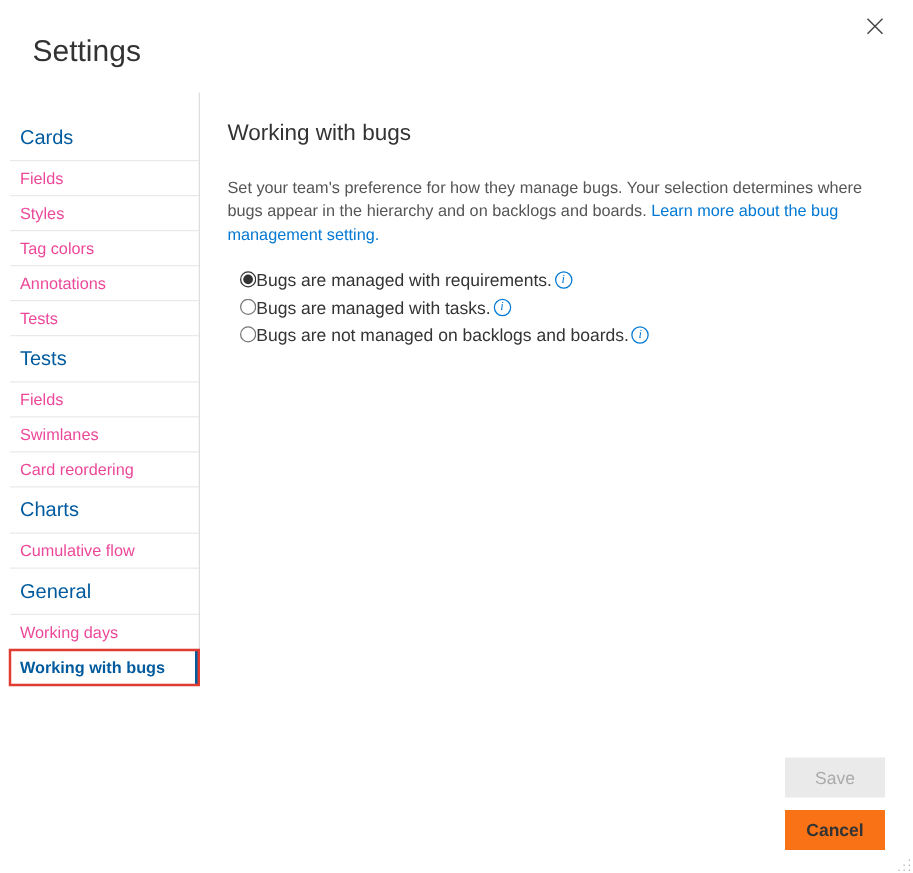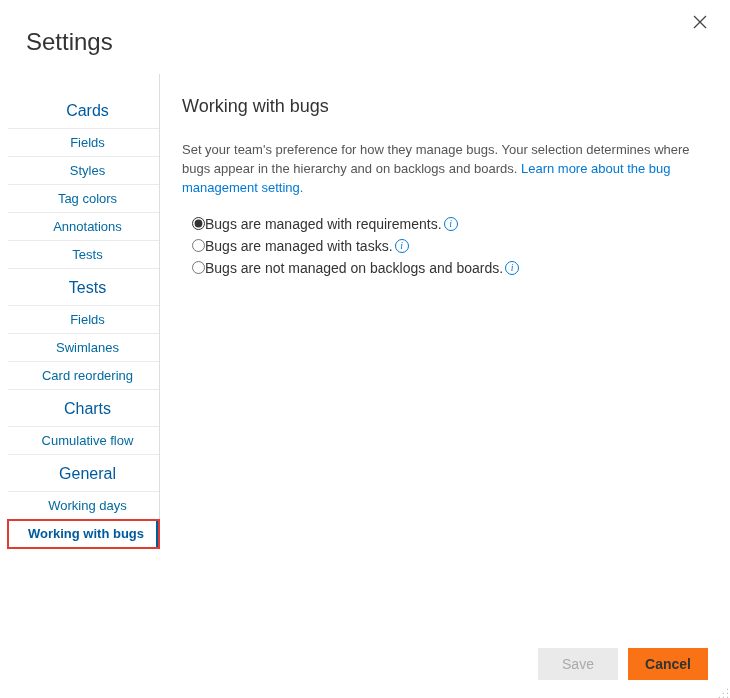--- a/index.html
+++ b/index.html
@@ -34,33 +34,32 @@
       line-height: 24px;
     }
     .body {
       display: flex;
       padding-left: 8px;
     }
     .sidebar {
       width: 152px;
       border-right: 1px solid #ddd;
       padding-top: 18px;
-      text-align: center;
     }
     .section-header {
       padding: 10px 0 8px 8px;
       font-size: 16px;
       color: #005a9e;
       border-bottom: 1px solid #eaeaea;
     }
     .nav-item {
       display: block;
       padding: 6px 0 6px 8px;
       font-size: 13px;
-      color: #0369a1;
+      color: #ec4899;
       border-bottom: 1px solid #eaeaea;
       cursor: pointer;
     }
     .nav-item.selected {
       color: #005a9e;
       font-weight: 600;
       border-right: 3px solid #005a9e;
       background: #fff;
     }
     .nav-item.highlight {
@@ -120,20 +119,21 @@
       font-family: Georgia, serif;
       cursor: pointer;
       margin-left: 2px;
     }
     .footer {
       position: absolute;
       bottom: 18px;
       right: 22px;
       display: flex;
       gap: 10px;
+      flex-direction: column;
     }
     .btn {
       min-width: 80px;
       height: 32px;
       padding: 0 16px;
       font-size: 14px;
       border: none;
       cursor: pointer;
     }
     .btn-save {

